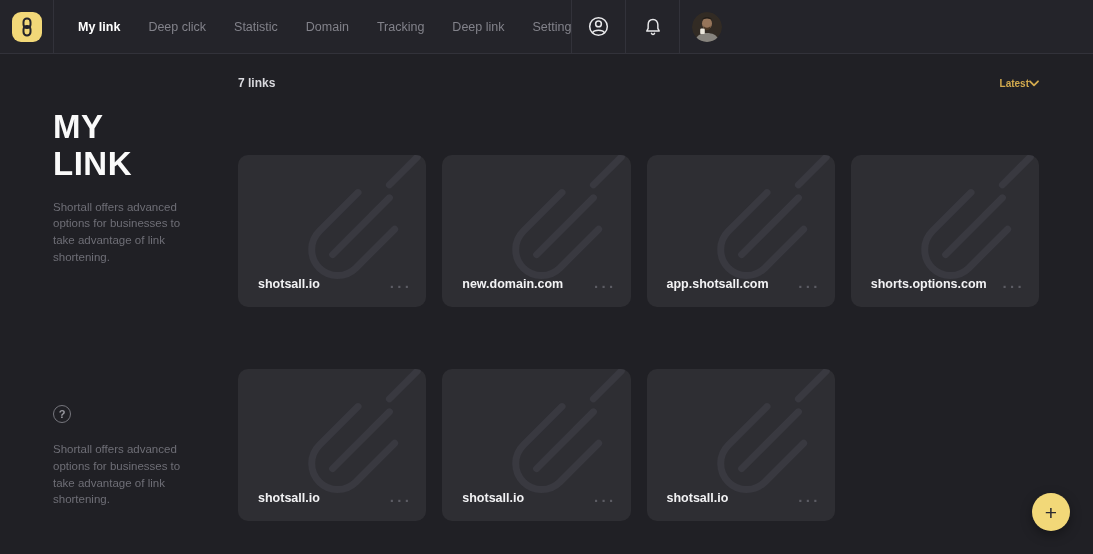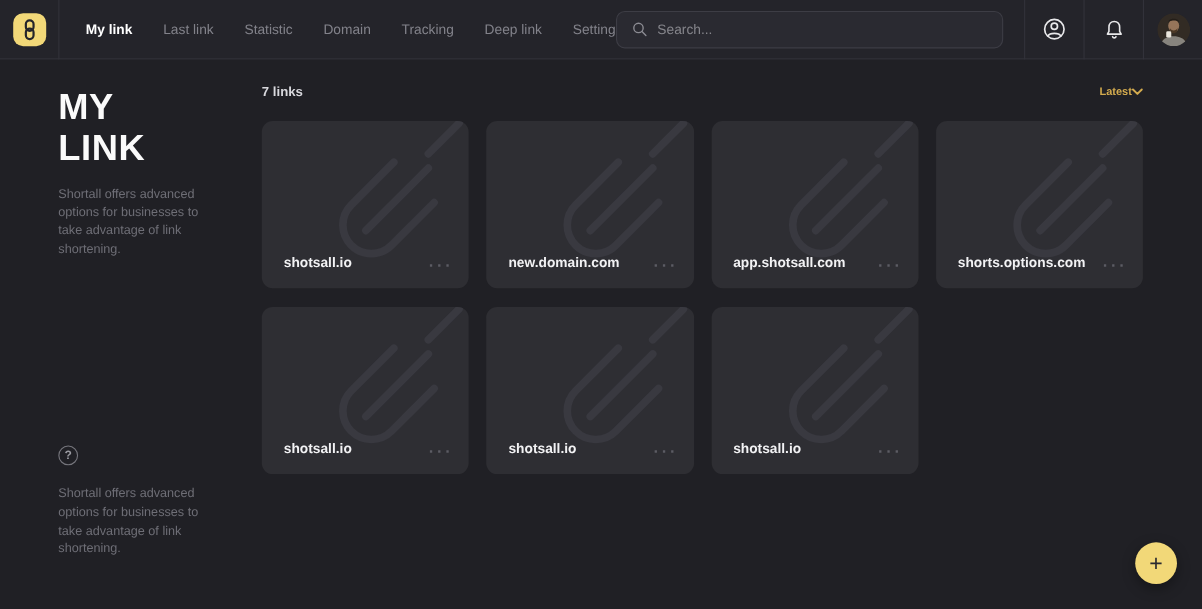--- a/index.html
+++ b/index.html
@@ -60,21 +60,21 @@
   .icon-cell{
     width:54px;height:54px;flex:0 0 54px;
     display:flex;align-items:center;justify-content:center;
     border-left:1px solid var(--line);cursor:pointer;
   }
   .avatar{
     width:30px;height:30px;border-radius:50%;overflow:hidden;display:block;
   }
   
   .sidebar{
-    position:absolute;top:38px;left:0;bottom:0;width:238px;
+    position:absolute;top:68px;left:0;bottom:0;width:238px;
     padding:40px 46px 46px 53px;
     display:flex;flex-direction:column;
   }
   .sidebar h1{
     font-size:33px;line-height:1.13;font-weight:700;letter-spacing:.5px;
     color:#fafafa;white-space:pre-line;
   }
   .sidebar .desc{
     margin-top:16px;font-size:11.5px;line-height:1.45;color:var(--muted2);
   }
@@ -94,21 +94,21 @@
   .sort{
     display:flex;align-items:center;gap:0;cursor:pointer;
     color:var(--gold);font-size:10px;font-weight:700;
   }
   .grid{
     margin-top:20px;
     display:grid;grid-template-columns:repeat(4,1fr);gap:17px 16px;
   }
   .card{
     position:relative;height:152px;border-radius:10px;background:var(--card);
-    overflow:hidden;cursor:pointer;
+    overflow:hidden;cursor:pointer;margin-top:45px;
   }
   .card svg.mark{position:absolute;inset:0;width:100%;height:100%;display:block;}
   .card .domain{
     position:absolute;left:20px;bottom:16px;
     font-size:12.5px;font-weight:700;color:#f2f2f4;
   }
   .card .dots{
     position:absolute;right:14px;bottom:12px;
     color:#5c5c64;font-size:15px;font-weight:700;letter-spacing:2.5px;
   }
@@ -130,35 +130,28 @@
     <div class="logo">
       <svg width="24" height="24" viewBox="0 0 24 24">
         <rect x="8.5" y="3.5" width="7" height="9.5" rx="3.4" fill="none" stroke="#24242a" stroke-width="2"></rect>
         <rect x="8.5" y="11" width="7" height="9.5" rx="3.4" fill="none" stroke="#24242a" stroke-width="2"></rect>
       </svg>
     </div>
   </div>
 
   <nav class="nav">
     <a class="active">My link</a>
-    <a>Last link</a>
+    <a>Deep click</a>
     <a>Statistic</a>
     <a>Domain</a>
     <a>Tracking</a>
     <a>Deep link</a>
     <a>Setting</a>
   </nav>
 
-  <div class="search">
-    <svg width="17" height="17" viewBox="0 0 24 24">
-      <circle cx="10.5" cy="10.5" r="6" fill="none" stroke="#8b8b92" stroke-width="1.8"></circle>
-      <line x1="15" y1="15" x2="20" y2="20" stroke="#8b8b92" stroke-width="1.8" stroke-linecap="round"></line>
-    </svg>
-    <input type="text" placeholder="Search..." style="">
-  </div>
 
   <div class="icon-cell">
     <svg width="23" height="23" viewBox="0 0 24 24">
       <circle cx="12" cy="12" r="9.2" fill="none" stroke="#e8e8ea" stroke-width="1.6"></circle>
       <circle cx="12" cy="9.3" r="3" fill="none" stroke="#e8e8ea" stroke-width="1.6"></circle>
       <path d="M5.9 18.4 C7.6 15.1 16.4 15.1 18.1 18.4" fill="none" stroke="#e8e8ea" stroke-width="1.6" stroke-linecap="round"></path>
     </svg>
   </div>
   <div class="icon-cell">
     <svg width="22" height="22" viewBox="0 0 24 24">

